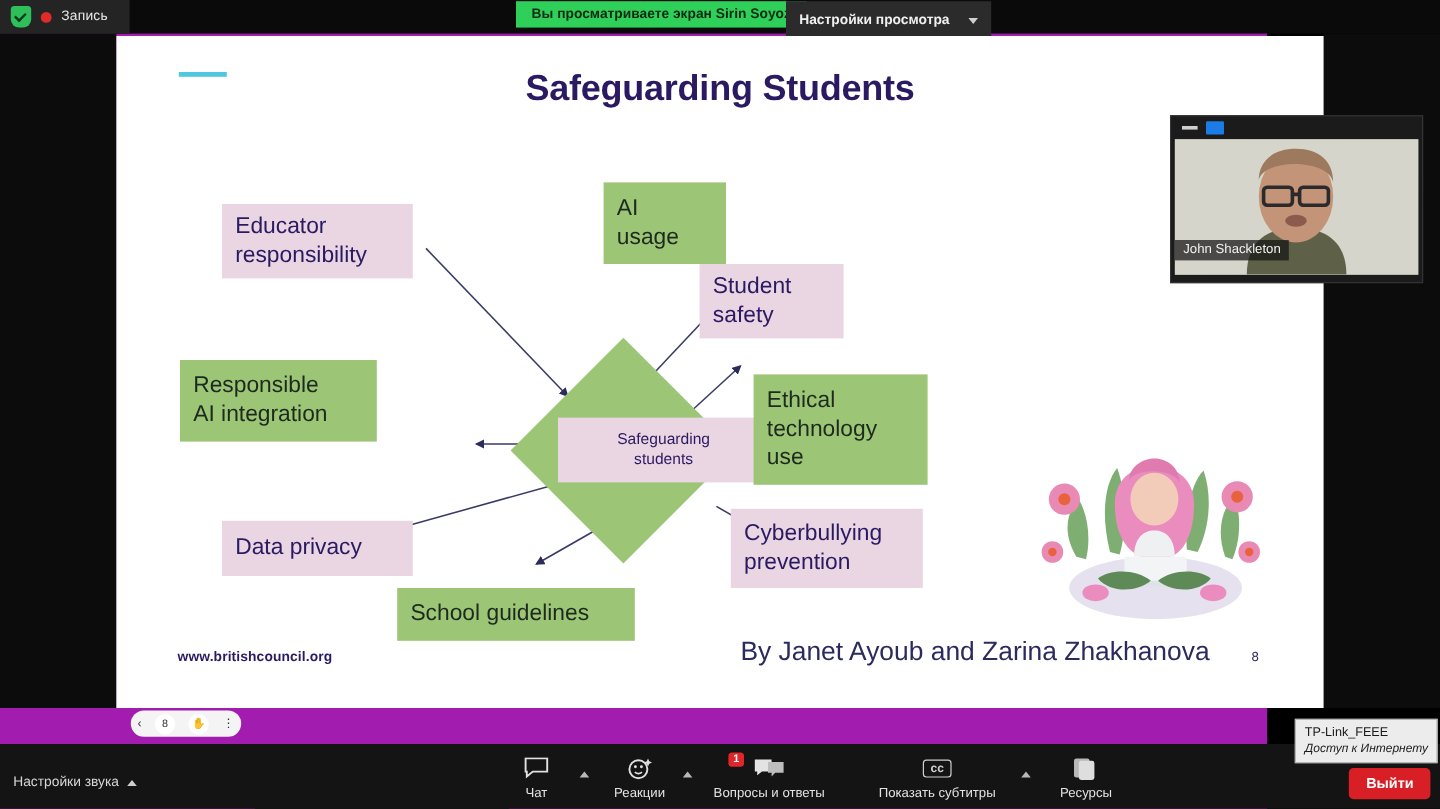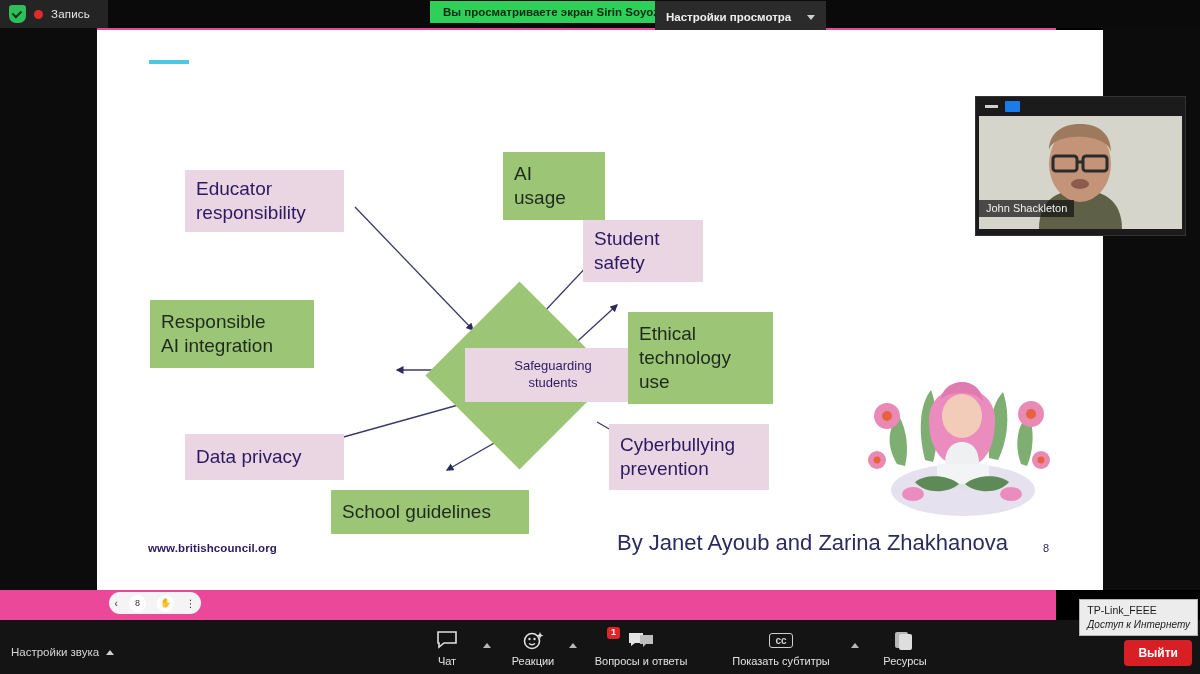--- a/index.html
+++ b/index.html
@@ -2,21 +2,21 @@
 <html><head>
 <meta charset="utf-8">
 <style>
   * { box-sizing: border-box; margin: 0; padding: 0; }
   html, body {
     width: 1200px; height: 674px;
     background: #000;
     font-family: "Liberation Sans", sans-serif;
     overflow: hidden;
   }
-  #app { position: relative; width: 1056px; height: 674px; background: #ec4899; }
+  #app { position: relative; width: 1056px; height: 674px; background: #a21caf; }
 
   
   .topbar {
     position: absolute; left: 0; top: 0; width: 1200px; height: 28px;
     background: #0a0a0a;
   }
   .rec-cluster {
     position: absolute; left: 0; top: 0; height: 28px; width: 108px;
     background: #242424; display: flex; align-items: center; gap: 8px;
     padding-left: 9px;
@@ -184,20 +184,21 @@
     </div>
     <div class="share-banner">Вы просматриваете экран Sirin Soyoz</div>
     <div class="view-settings">
       <span>Настройки просмотра</span>
       <span class="chev-dn"></span>
     </div>
   </div>
 
   <div class="slide">
     <div class="accent-bar"></div>
+    <div class="slide-title">Safeguarding Students</div>
 
     <svg class="arrows" viewBox="0 0 1006 560">
       <defs>
         <marker id="ah" markerWidth="7" markerHeight="7" refX="5" refY="3" orient="auto">
           <path d="M0,0 L6,3 L0,6 z" fill="#2b2b5e"></path>
         </marker>
       </defs>
       <g stroke="#3a3a66" stroke-width="1.3" fill="none" marker-end="url(#ah)">
         <path d="M258,177 L376,300"></path>
         <path d="M430,300 L510,215"></path>

